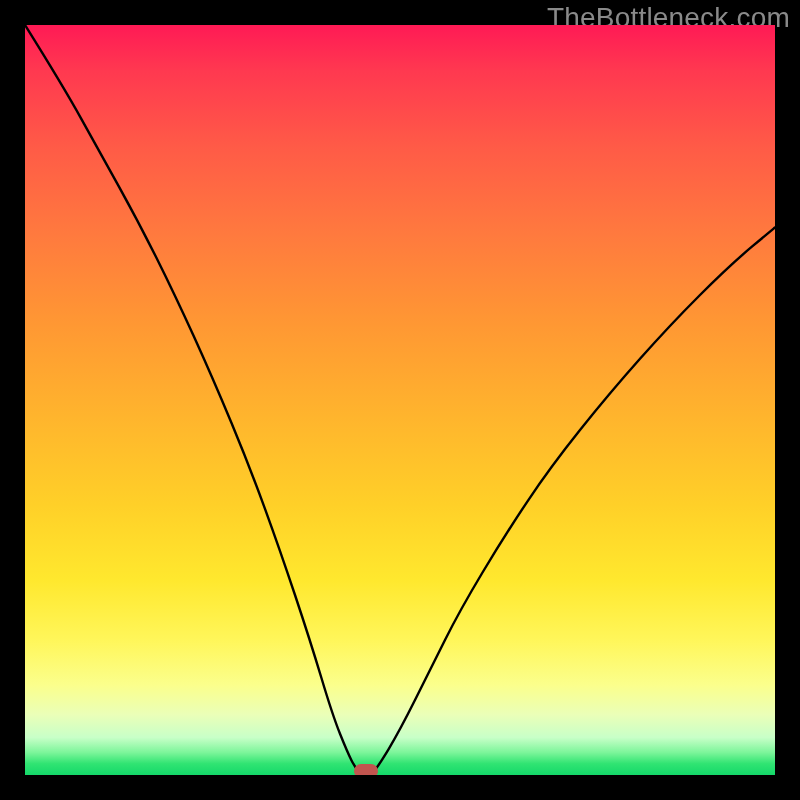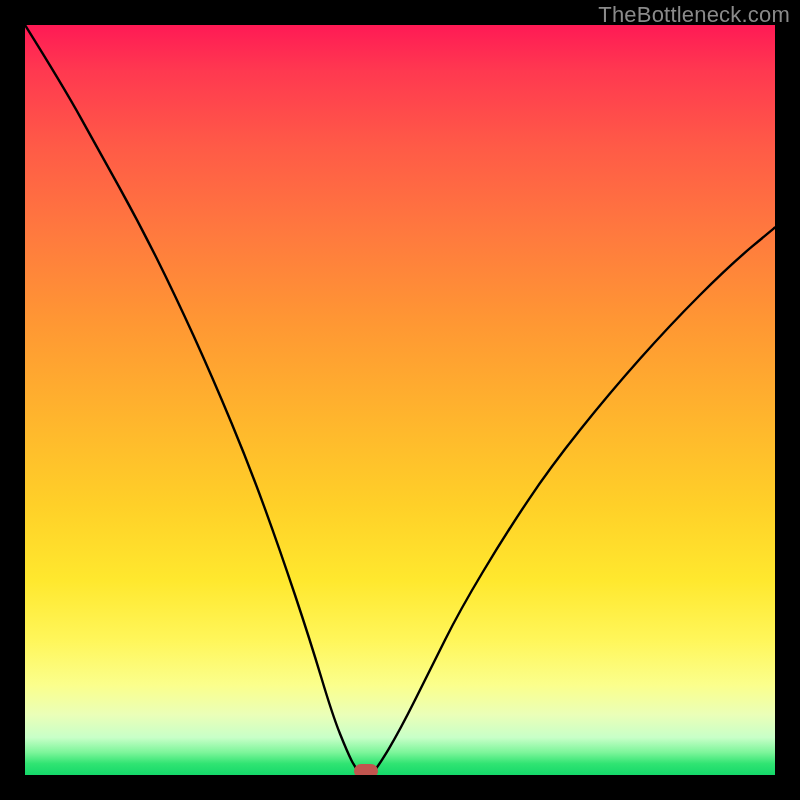--- a/index.html
+++ b/index.html
@@ -55,21 +55,21 @@
     height: 14px;
     border-radius: 7px;
     background: #c1554f;
     transform: translate(-50%, -50%);
   }
   .watermark {
     position: absolute;
     top: 2px;
     right: 10px;
     color: #8a8a8a;
-    font-size: 22px;
+    font-size: 28px;
     font-weight: 500;
     letter-spacing: 0.2px;
   }
 </style>
 </head>
 <body>
 
 <div class="frame">
   <div class="watermark">TheBottleneck.com</div>
 

